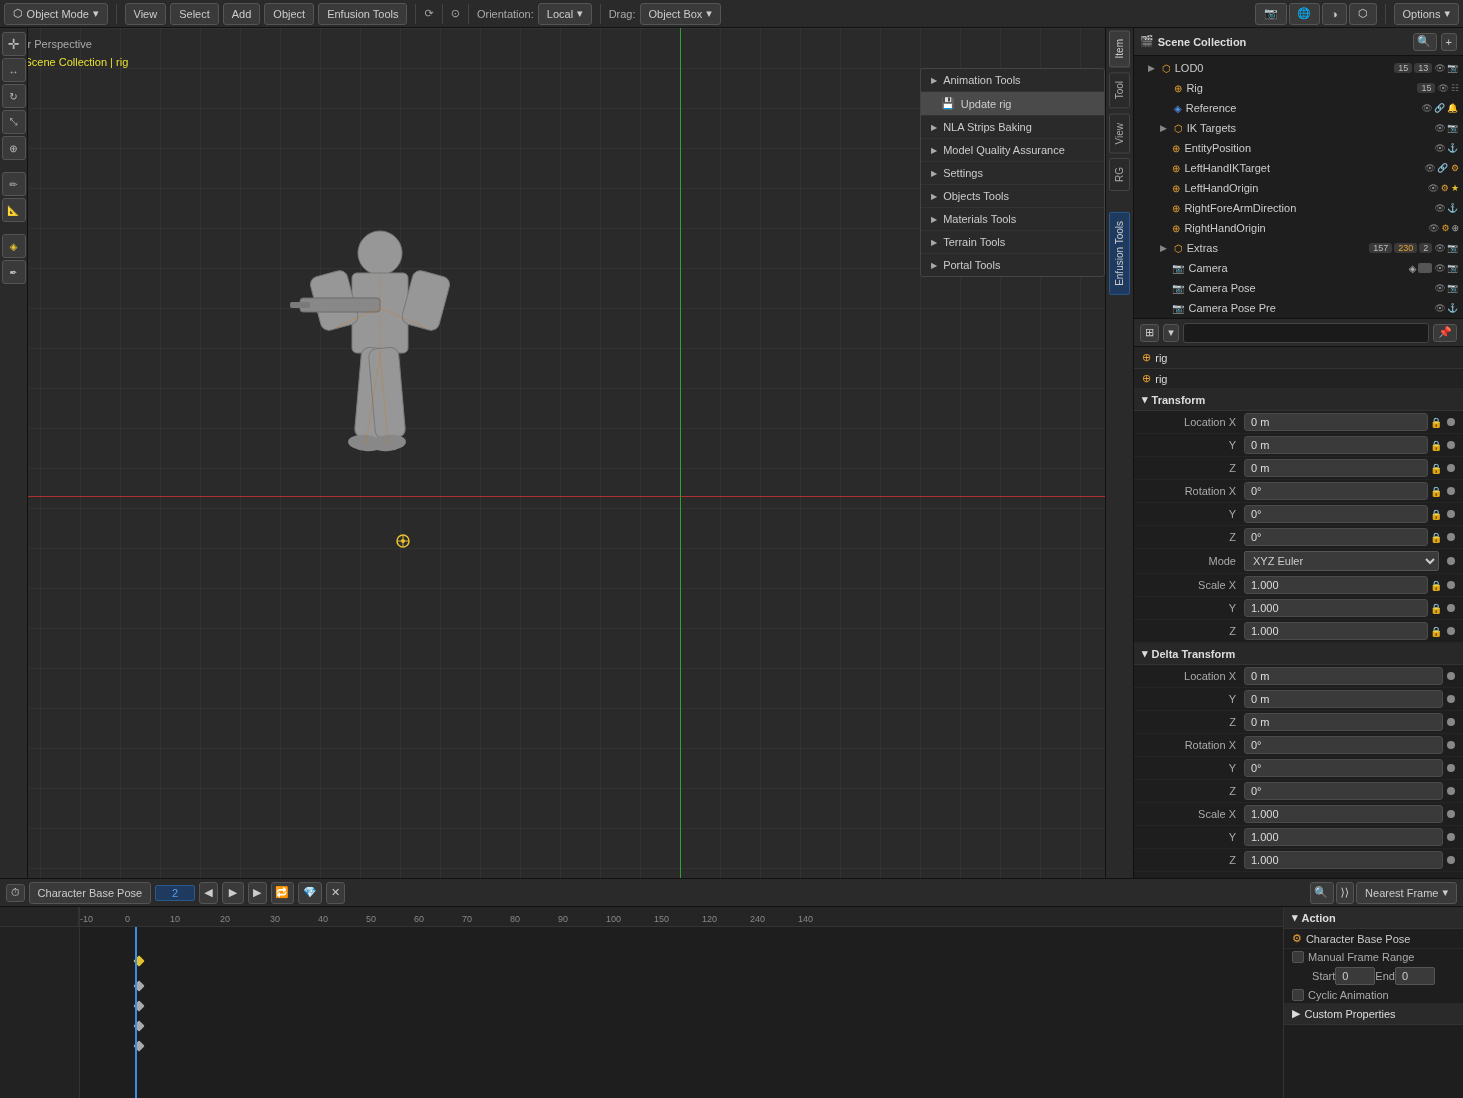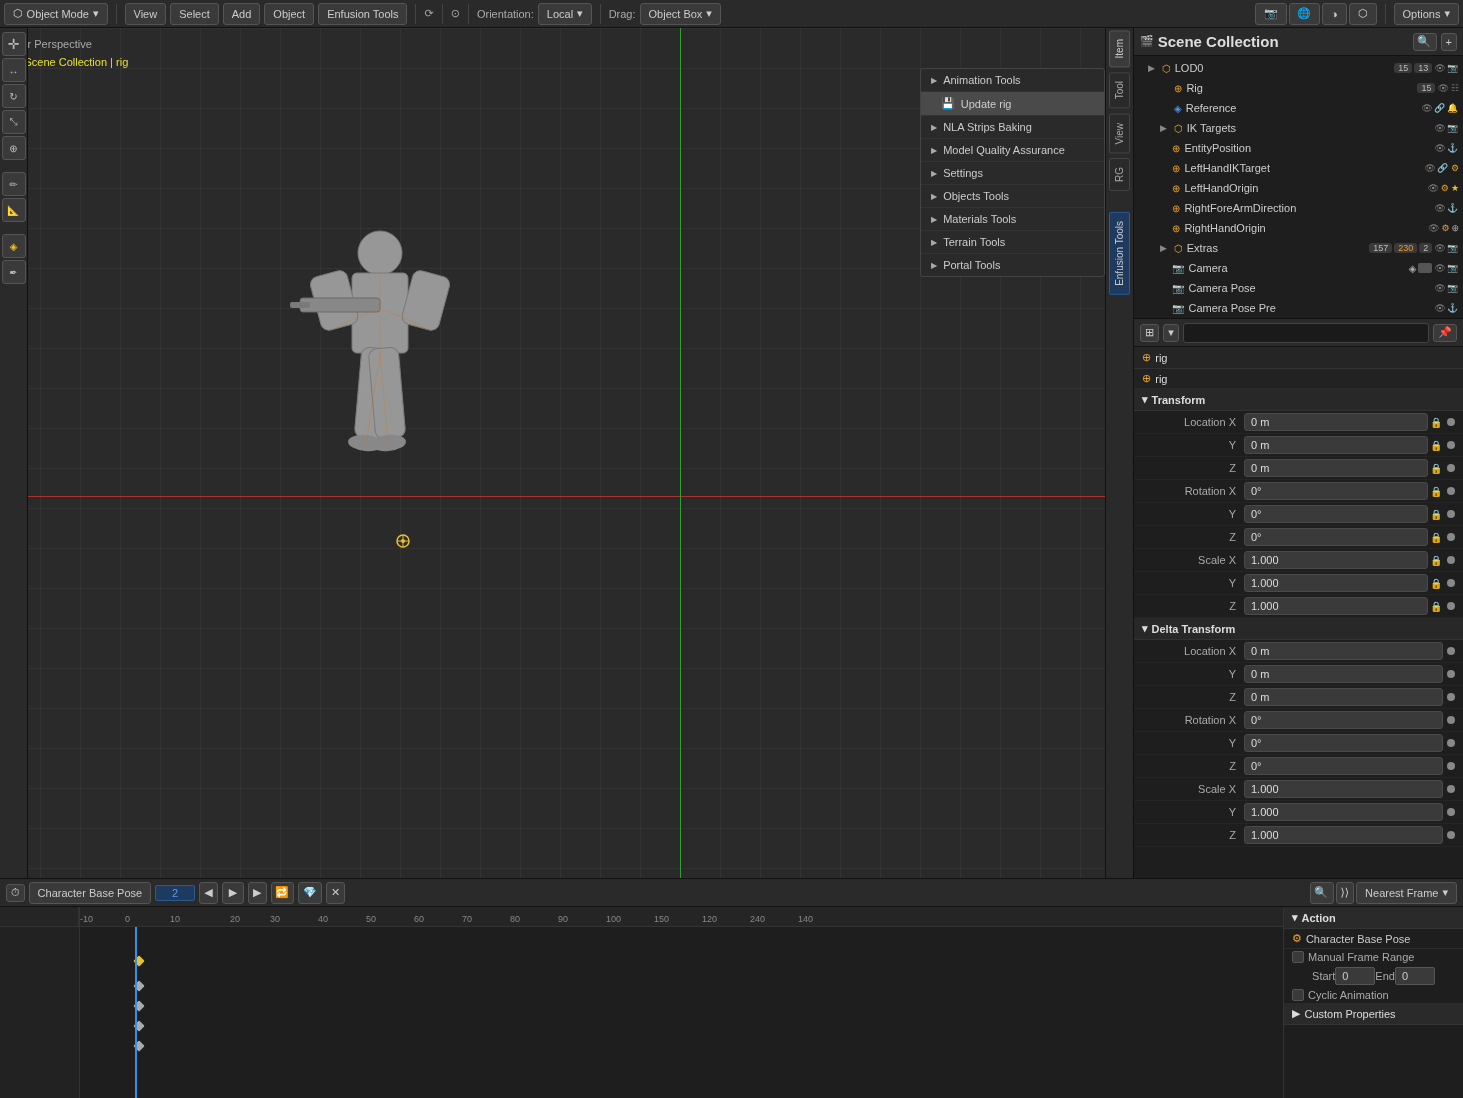--- a/index.html
+++ b/index.html
@@ -159,21 +159,21 @@
       background: #2a2a2a;
       display: flex;
       align-items: center;
       padding: 0 6px;
       gap: 4px;
       border-bottom: 1px solid #111;
       flex-shrink: 0;
     }
 
     .scene-collection-title {
-      font-size: 15px;
+      font-size: 11px;
       color: #ddd;
       font-weight: bold;
     }
 
     .scene-tree {
       flex: 1;
       overflow-y: auto;
       padding: 2px 0;
     }
 
@@ -913,20 +913,27 @@
         </div>
         <div class="prop-row">
           <span class="prop-label">Z</span>
           <div class="prop-value">
             <span>0°</span>
           </div>
           <span class="prop-side-icon">🔒</span>
           <div class="prop-dot"></div>
         </div>
 
+        <div class="prop-row">
+          <span class="prop-label">Mode</span>
+          <select class="select-dropdown" style="flex:1;margin-right:4px;">
+            <option>XYZ Euler</option>
+          </select>
+          <div class="prop-dot"></div>
+        </div>
 
         <div class="prop-row">
           <span class="prop-label">Scale X</span>
           <div class="prop-value">
             <span>1.000</span>
           </div>
           <span class="prop-side-icon">🔒</span>
           <div class="prop-dot"></div>
         </div>
         <div class="prop-row">
@@ -1055,21 +1062,21 @@
 
       <div style="height:20px;background:#252525;border-bottom:1px solid #333;border-right:1px solid #333;"></div>
     </div>
 
     <div class="timeline-main">
 
       <div class="timeline-ruler">
         <span class="ruler-mark" style="left:0px;">-10</span>
         <span class="ruler-mark" style="left:45px;">0</span>
         <span class="ruler-mark" style="left:90px;">10</span>
-        <span class="ruler-mark" style="left:150px;">20</span>
+        <span class="ruler-mark" style="left:140px;">20</span>
         <span class="ruler-mark" style="left:190px;">30</span>
         <span class="ruler-mark" style="left:238px;">40</span>
         <span class="ruler-mark" style="left:286px;">50</span>
         <span class="ruler-mark" style="left:334px;">60</span>
         <span class="ruler-mark" style="left:382px;text-align:right;">70</span>
         <span class="ruler-mark" style="left:430px;">80</span>
         <span class="ruler-mark" style="left:478px;">90</span>
         <span class="ruler-mark" style="left:526px;">100</span>
         <span class="ruler-mark" style="left:574px;">150</span>
         <span class="ruler-mark" style="left:622px;">120</span>

